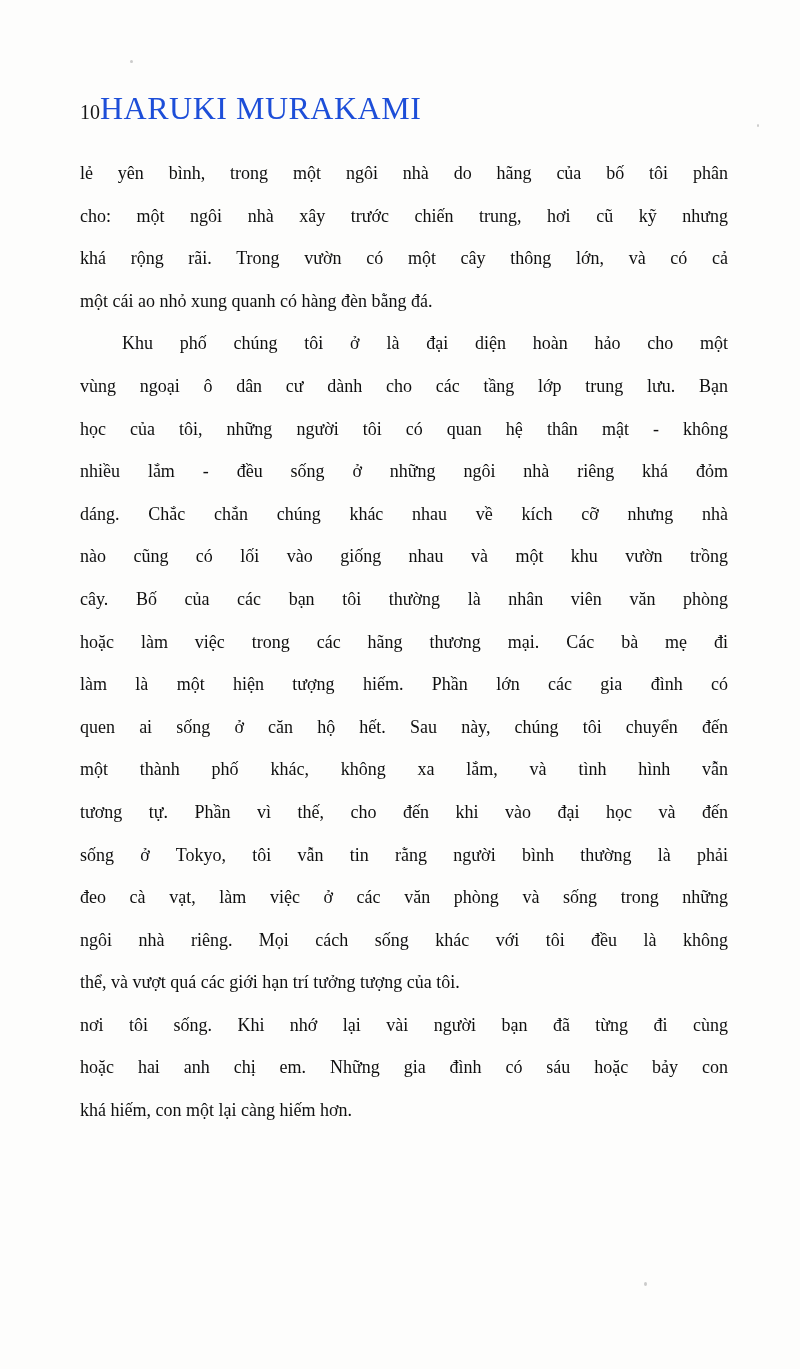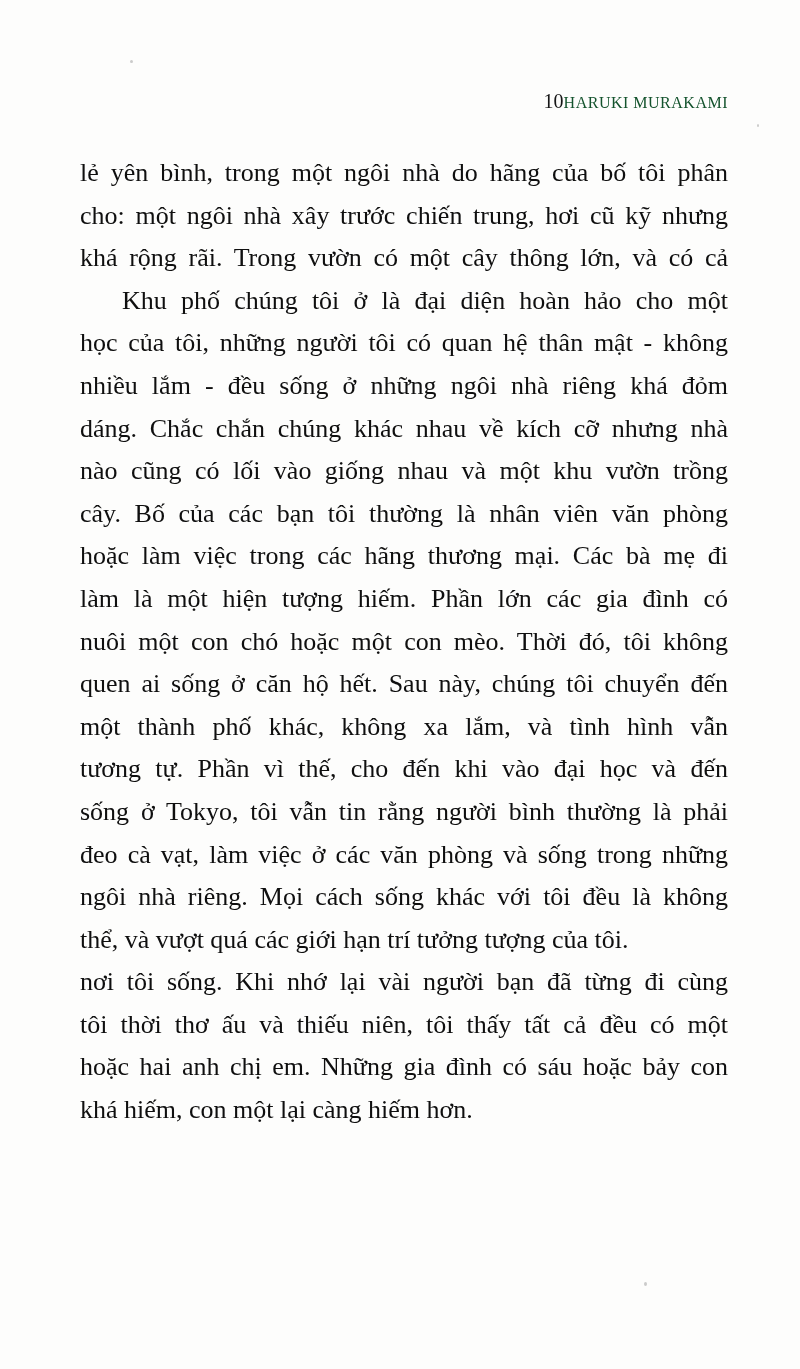--- a/index.html
+++ b/index.html
@@ -20,45 +20,45 @@
     inset: 0;
     background: #fdfdfc;
   }
   
   .pagehead {
     position: absolute;
     top: 90px;
     left: 80px;
     right: 72px;
     display: flex;
-    justify-content: flex-end;
+    justify-content: flex-start;
     align-items: baseline;
   }
   .pagenum {
     font-size: 20px;
     color: #161616;
   }
   .author {
-    font-size: 16px;
+    font-size: 32px;
     letter-spacing: 0.5px;
-    color: #14532d;
+    color: #1d4ed8;
   }
   
   .bodytext {
     position: absolute;
     top: 152px;
     left: 80px;
     width: 648px;
   }
   .paragraph {
     margin: 0;
     padding: 0;
   }
   .line {
-    font-size: 26px;
+    font-size: 18px;
     line-height: 42.6px;
     color: #0f0f0f;
     text-align: justify;
     -moz-text-align-last: justify;
     text-align-last: justify;
     white-space: normal;
     overflow: hidden;
     max-height: 42.6px;
   }
   .line.last {
@@ -87,42 +87,42 @@
   <div class="pagehead">
     <span class="pagenum">10</span>
     <span class="author">HARUKI MURAKAMI</span>
   </div>
 
   <div class="bodytext">
       <div class="paragraph">
         <div class="line">lẻ yên bình, trong một ngôi nhà do hãng của bố tôi phân</div>
         <div class="line">cho: một ngôi nhà xây trước chiến trung, hơi cũ kỹ nhưng</div>
         <div class="line">khá rộng rãi. Trong vườn có một cây thông lớn, và có cả</div>
+        <div class="line last">một cái ao nhỏ xung quanh có hàng đèn bằng đá.</div>
       </div>
       <div class="paragraph">
         <div class="line indent">Khu phố chúng tôi ở là đại diện hoàn hảo cho một</div>
+        <div class="line">vùng ngoại ô dân cư dành cho các tầng lớp trung lưu. Bạn</div>
         <div class="line">học của tôi, những người tôi có quan hệ thân mật - không</div>
         <div class="line">nhiều lắm - đều sống ở những ngôi nhà riêng khá đỏm</div>
         <div class="line">dáng. Chắc chắn chúng khác nhau về kích cỡ nhưng nhà</div>
         <div class="line">nào cũng có lối vào giống nhau và một khu vườn trồng</div>
         <div class="line">cây. Bố của các bạn tôi thường là nhân viên văn phòng</div>
         <div class="line">hoặc làm việc trong các hãng thương mại. Các bà mẹ đi</div>
         <div class="line">làm là một hiện tượng hiếm. Phần lớn các gia đình có</div>
-        <div class="line">nuôi một con chó hoặc một con mèo. Thời đó, tôi không</div>
         <div class="line">quen ai sống ở căn hộ hết. Sau này, chúng tôi chuyển đến</div>
         <div class="line">một thành phố khác, không xa lắm, và tình hình vẫn</div>
         <div class="line">tương tự. Phần vì thế, cho đến khi vào đại học và đến</div>
         <div class="line">sống ở Tokyo, tôi vẫn tin rằng người bình thường là phải</div>
         <div class="line">đeo cà vạt, làm việc ở các văn phòng và sống trong những</div>
         <div class="line">ngôi nhà riêng. Mọi cách sống khác với tôi đều là không</div>
         <div class="line last">thể, và vượt quá các giới hạn trí tưởng tượng của tôi.</div>
       </div>
       <div class="paragraph">
         <div class="line">nơi tôi sống. Khi nhớ lại vài người bạn đã từng đi cùng</div>
-        <div class="line">tôi thời thơ ấu và thiếu niên, tôi thấy tất cả đều có một</div>
         <div class="line">hoặc hai anh chị em. Những gia đình có sáu hoặc bảy con</div>
         <div class="line last">khá hiếm, con một lại càng hiếm hơn.</div>
       </div>
     </div>
 
   <span class="speckle s1"></span>
   <span class="speckle s2"></span>
   <span class="speckle s3"></span>
 
 </div>

